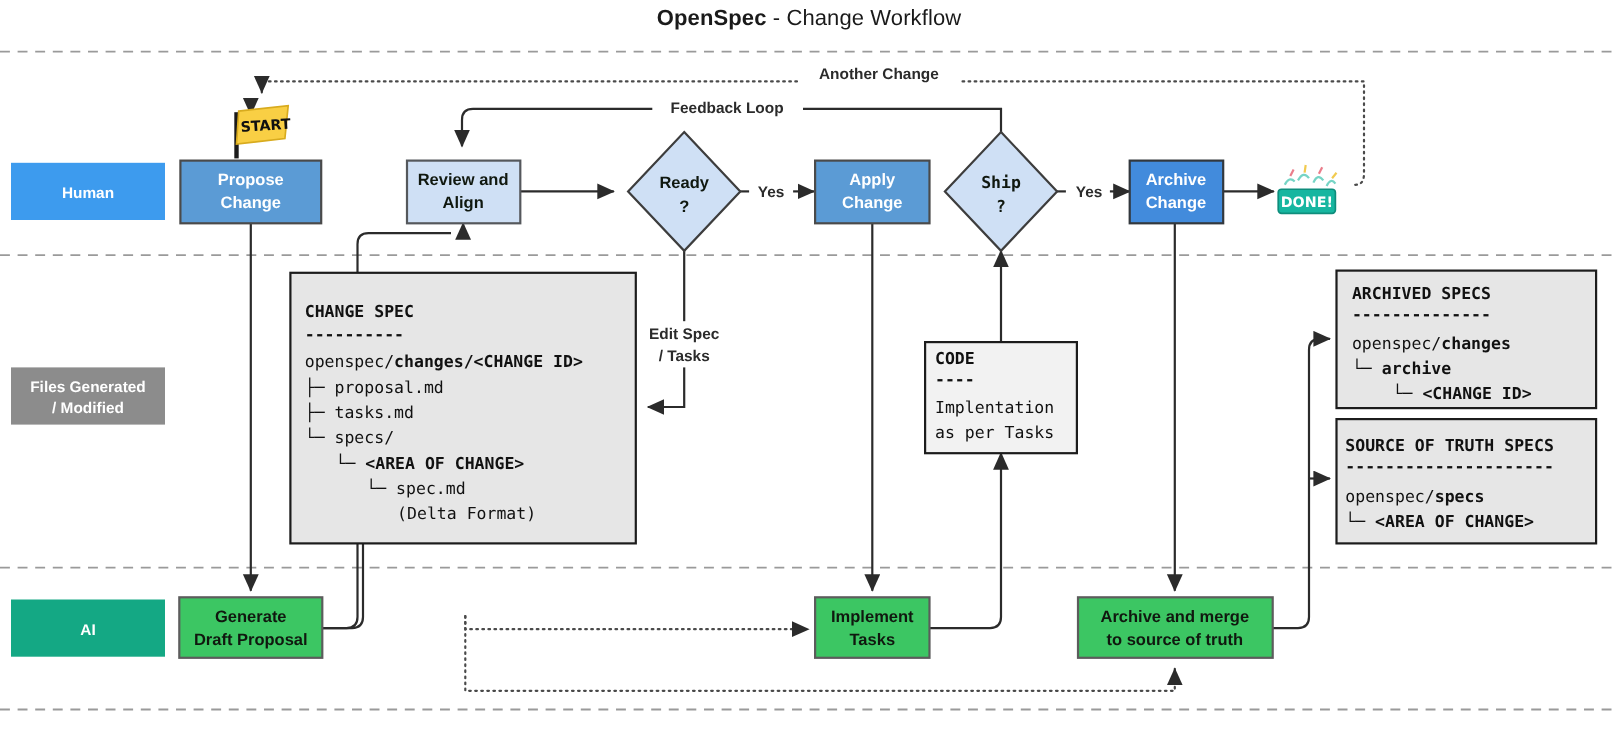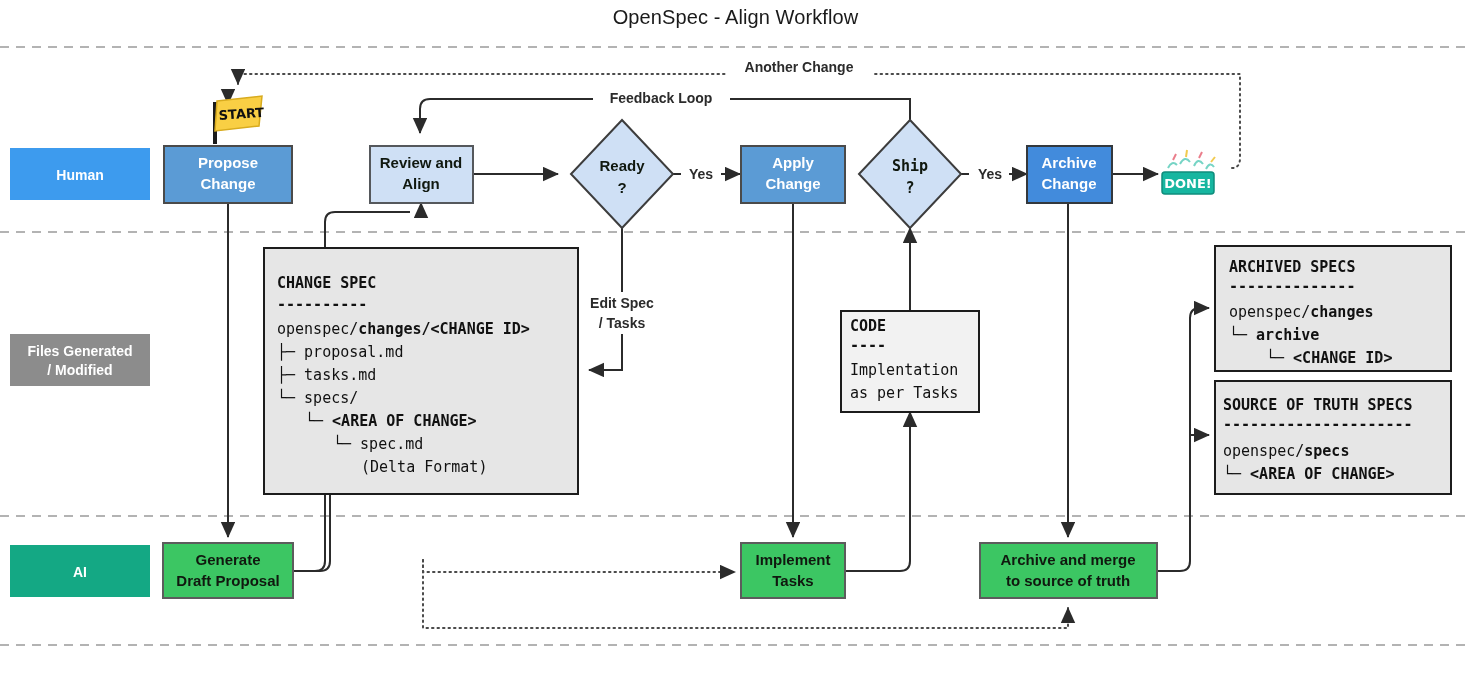--- a/index.html
+++ b/index.html
@@ -2,21 +2,21 @@
 <html><head>
 <meta charset="utf-8">
 <style>
   html,body{margin:0;padding:0;background:#ffffff;}
   body{width:1471px;height:679px;overflow:hidden;
        font-family:"Liberation Sans",sans-serif;color:#1a1a1a;}
   #stage{position:relative;width:1471px;height:679px;}
   svg{position:absolute;left:0;top:0;}
   .ttl{position:absolute;left:0;top:0;width:1471px;text-align:center;
        font-size:20px;padding-top:6px;letter-spacing:.1px;}
-  .ttl b{font-weight:normal;}
+  .ttl b{font-weight:bold;}
   .ttl span.sub{font-weight:normal;}
   text{font-family:"Liberation Sans",sans-serif;}
   .mono{font-family:"DejaVu Sans Mono","Liberation Mono",monospace;}
   .lane-label{font-weight:bold;font-size:14px;fill:#ffffff;}
   .nodetxt{font-weight:bold;font-size:15px;}
   .w{fill:#ffffff;}
   .k{fill:#10180f;}
   .edgelbl{font-weight:bold;font-size:14px;fill:#2b2b2b;}
   .codetxt{font-family:"DejaVu Sans Mono","Liberation Mono",monospace;
            font-size:15px;fill:#111111;}
@@ -25,21 +25,21 @@
              font-size:13px;fill:#101010;}
   .donetxt{font-family:"DejaVu Sans",sans-serif;font-weight:bold;
            font-size:13px;fill:#ffffff;}
 </style>
 </head>
 <body>
 
 <div id="stage">
 
   <div class="ttl">
-    <b>OpenSpec</b><span class="sub"> - Align Workflow</span>
+    <b>OpenSpec</b><span class="sub"> - Change Workflow</span>
   </div>
 
   <svg width="1471" height="679" viewBox="0 0 1471 679">
     <defs>
       <marker id="ar" markerWidth="9" markerHeight="9" refX="7.5" refY="3.6" orient="auto">
         <path d="M0,0 L8,3.6 L0,7.2 z" fill="#2b2b2b"></path>
       </marker>
       <marker id="ard" markerWidth="9" markerHeight="9" refX="7.5" refY="3.6" orient="auto">
         <path d="M0,0 L8,3.6 L0,7.2 z" fill="#2b2b2b"></path>
       </marker>

